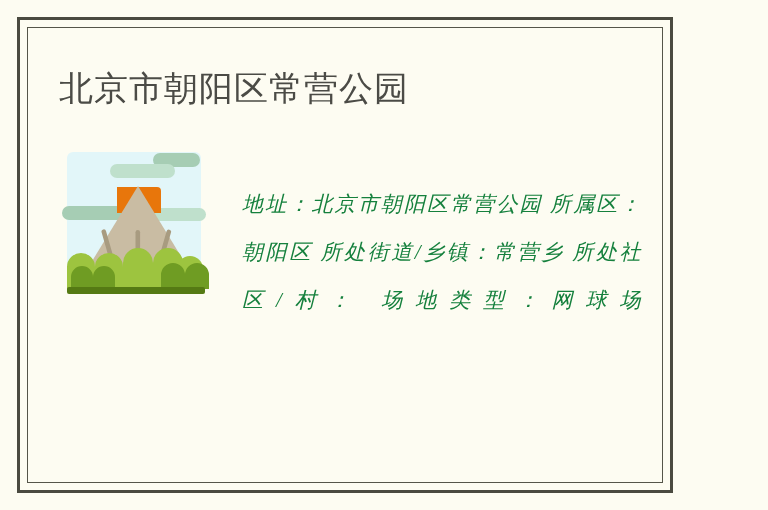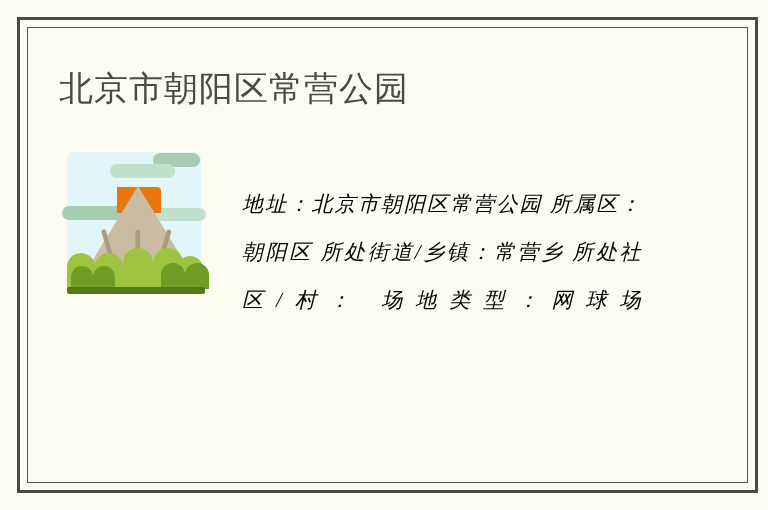--- a/index.html
+++ b/index.html
@@ -11,21 +11,21 @@
     height: 510px;
     background: #fdfcf2;
     font-family: "Liberation Sans", sans-serif;
     overflow: hidden;
   }
 
   .card {
     position: absolute;
     left: 17px;
     top: 17px;
-    width: 741px;
+    width: 656px;
     height: 476px;
     box-sizing: border-box;
     border: 3px solid #4a4a40;
     background: #fdfcf2;
   }
   .card-inner {
     position: absolute;
     left: 7px;
     top: 7px;
     right: 7px;
@@ -62,21 +62,21 @@
 
   
   .info {
     position: absolute;
     left: 222px;
     top: 160px;
     width: 400px;
     font-family: "Liberation Serif", "DejaVu Serif", serif;
     font-size: 21px;
     line-height: 48px;
-    color: #000000;
+    color: #15803d;
     text-align: justify;
     text-justify: inter-character;
     letter-spacing: 1.5px;
     font-style: italic;
     word-break: break-all;
   }
   .info::after {
     content: "";
     display: inline-block;
     width: 100%;

